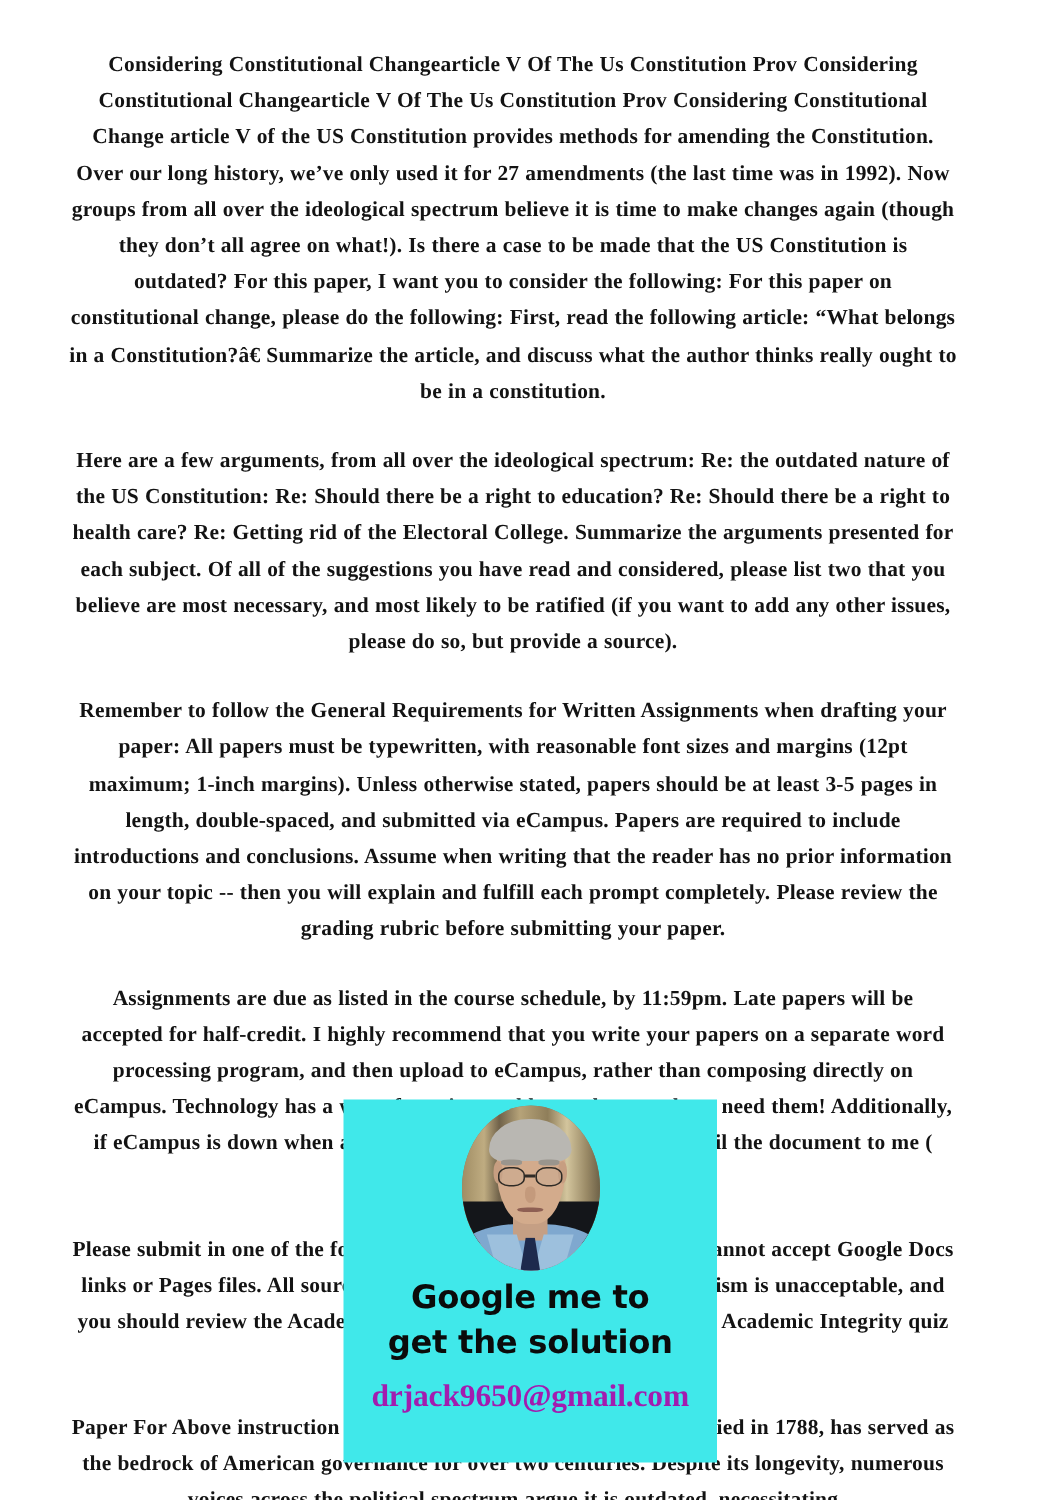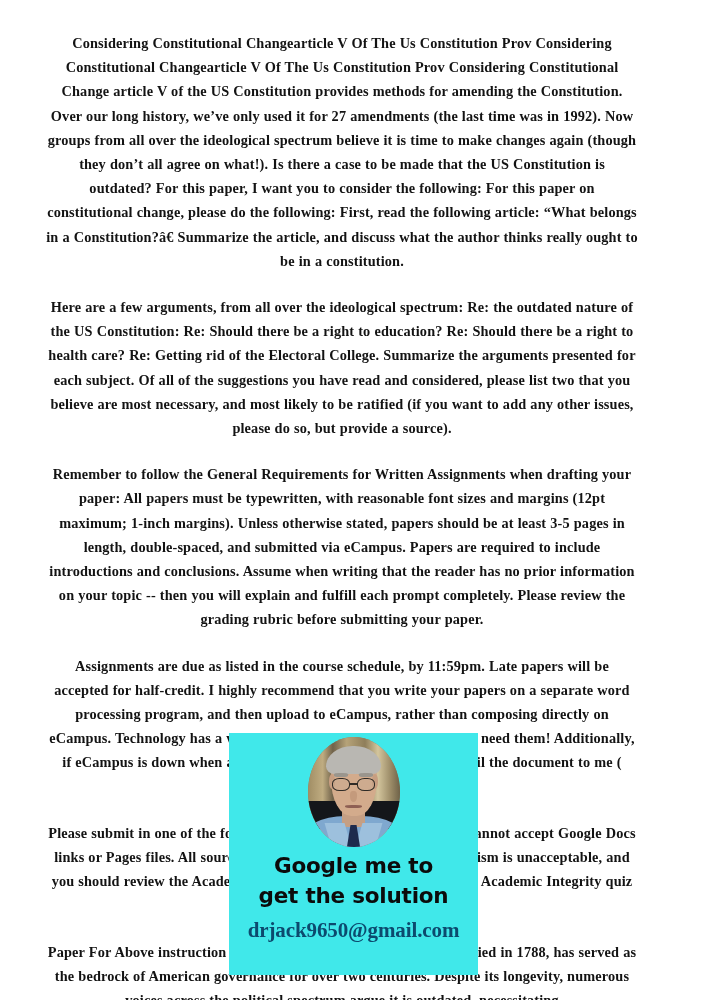--- a/index.html
+++ b/index.html
@@ -228,21 +228,21 @@
     line-height: 30px;
     color: #0b0b0b;
     letter-spacing: -0.01em;
   }
   #overlay-email {
     margin-top: 6px;
     font-family: "Liberation Serif", "DejaVu Serif", serif;
     font-weight: bold;
     font-size: 21px;
     line-height: 26px;
-    color: #0c4a6e;
+    color: #a21caf;
     letter-spacing: -0.005em;
   }
 </style>
 </head>
 <body>
 
 <div id="page">
 
   <div id="doc-body">
     <p class="doc-paragraph">Considering Constitutional Changearticle V Of The Us Constitution Prov Considering Constitutional Changearticle V Of The Us Constitution Prov Considering Constitutional Change article V of the US Constitution provides methods for amending the Constitution. Over our long history, we’ve only used it for 27 amendments (the last time was in 1992). Now groups from all over the ideological spectrum believe it is time to make changes again (though they don’t all agree on what!). Is there a case to be made that the US Constitution is outdated? For this paper, I want you to consider the following: For this paper on constitutional change, please do the following: First, read the following article: “What belongs in a Constitution?â€ Summarize the article, and discuss what the author thinks really ought to be in a constitution.</p>

